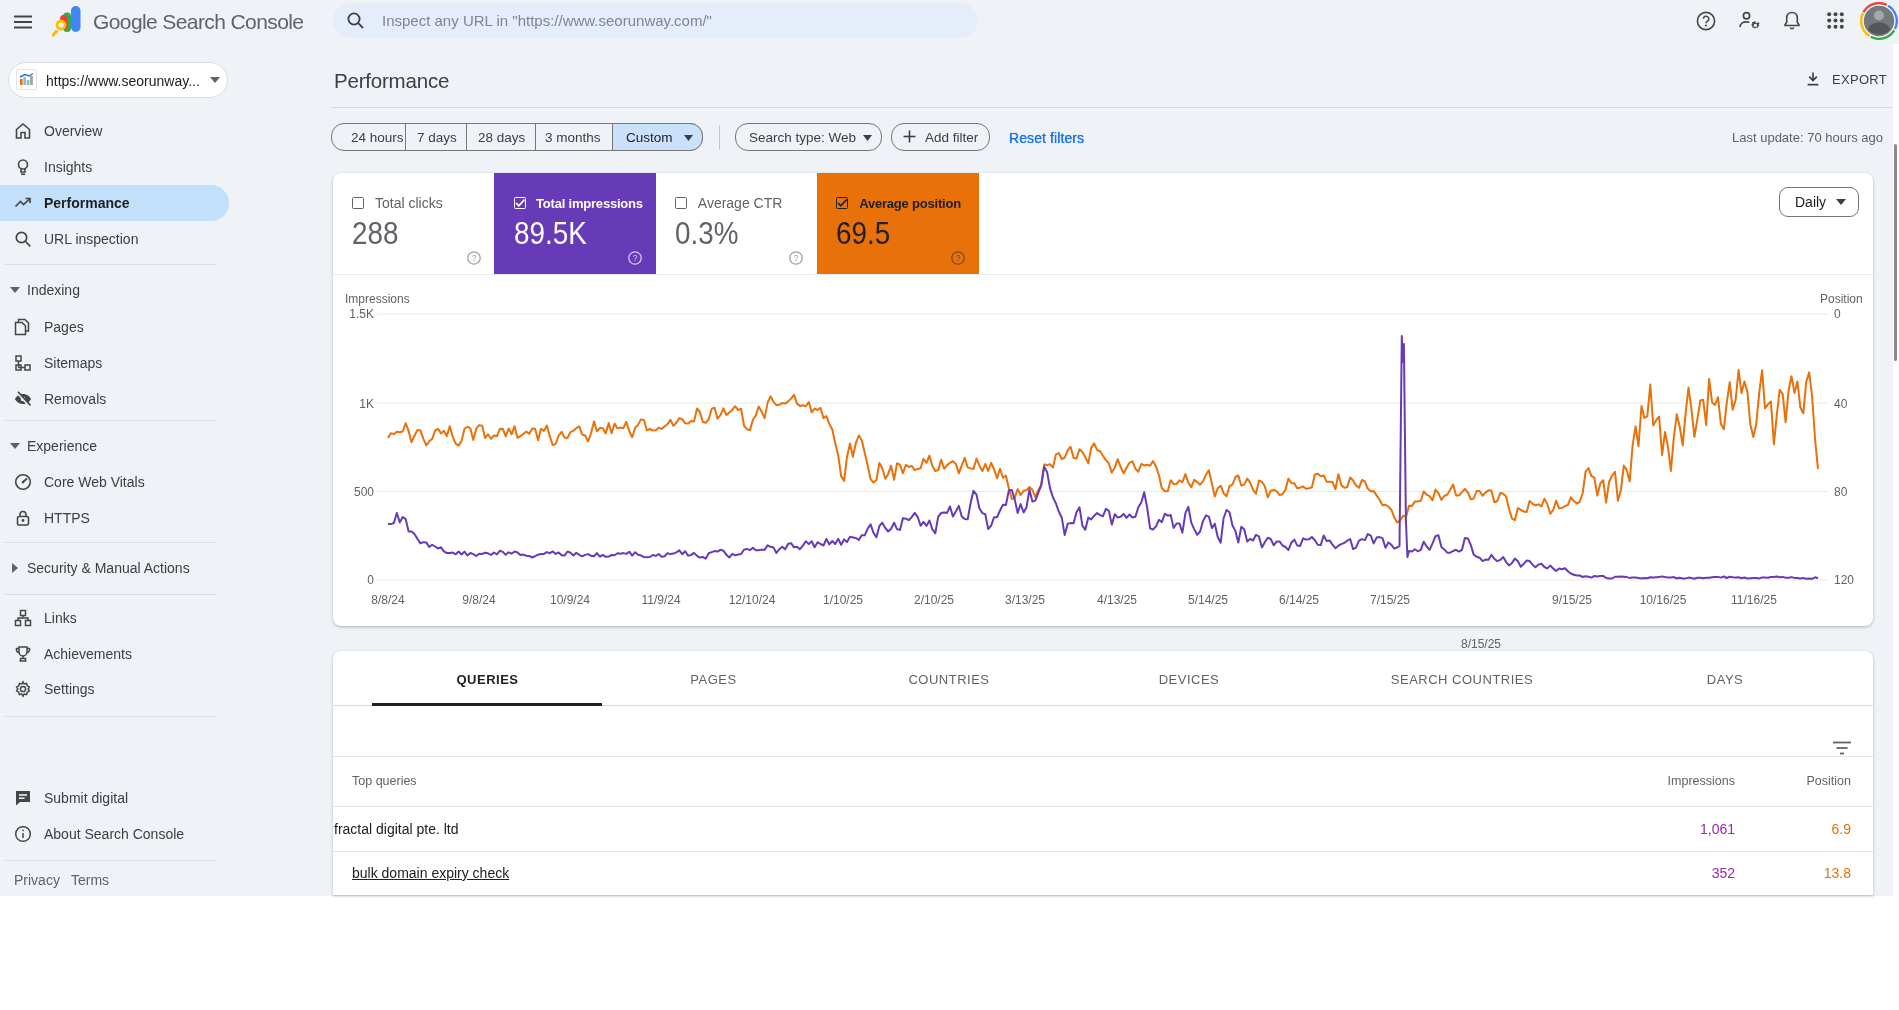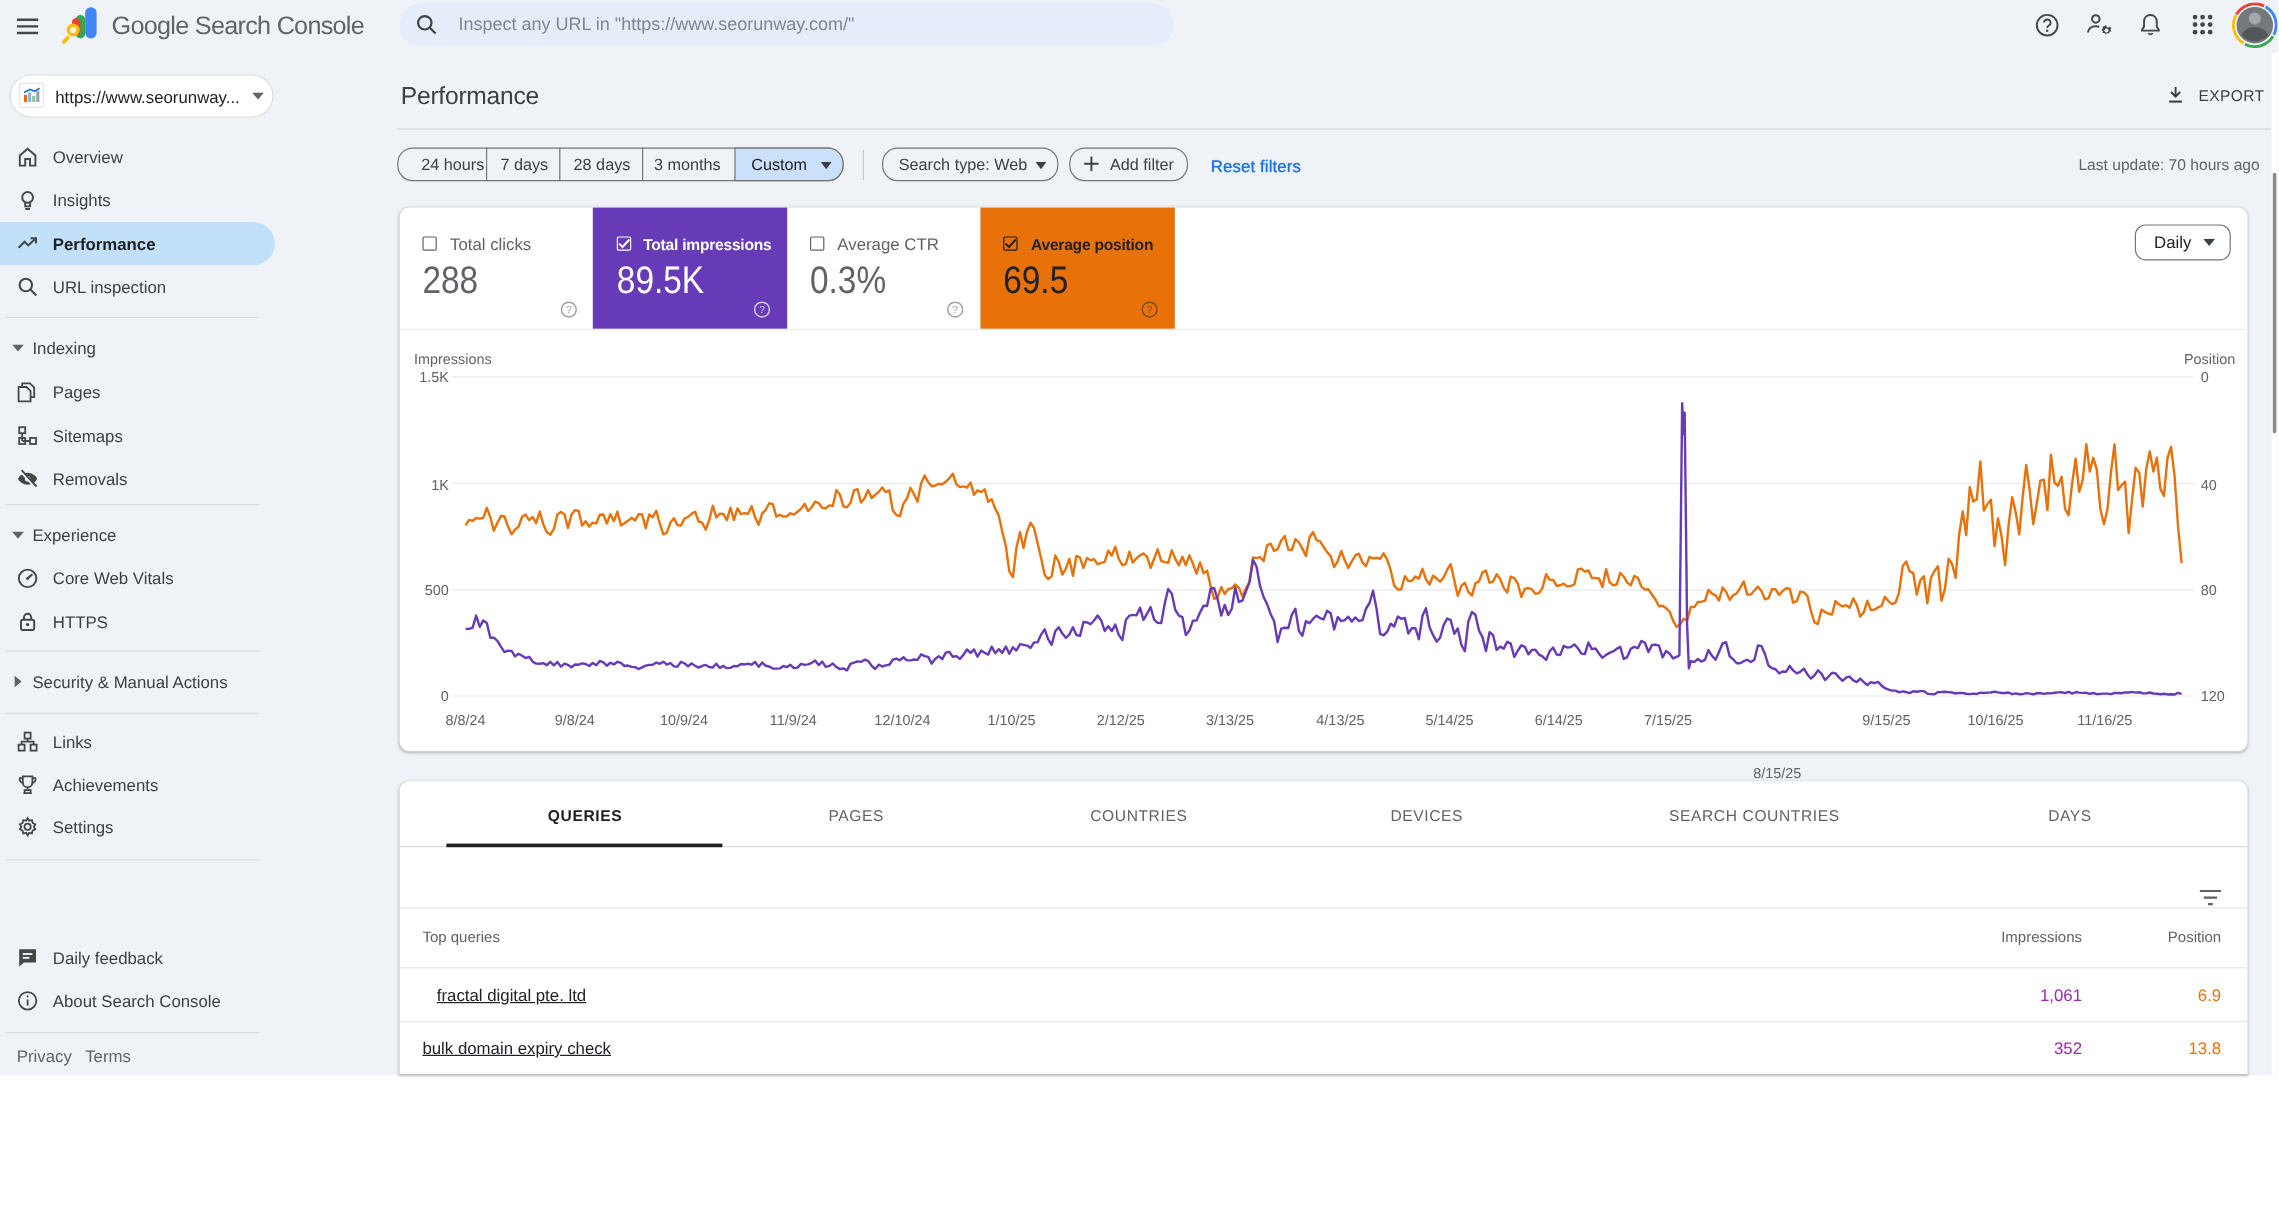--- a/index.html
+++ b/index.html
@@ -252,21 +252,21 @@
 
 <div class="abs" style="left:5px;top:716px;width:211px;height:1px;background:#dadce0;"></div>
 
 <div class="abs" style="left:14px;top:789px;width:18px;height:18px;">
     <svg width="18" height="18" viewBox="0 0 18 18">
       <path d="M2 2 H16 V13 H6 L2 16.5 z" fill="#444746"></path>
       <rect x="5" y="5.2" width="8" height="1.6" fill="#eff2f6"></rect>
       <rect x="5" y="8.4" width="5.5" height="1.6" fill="#eff2f6"></rect>
     </svg>
   </div>
-<div class="abs" style="left:44px;top:789px;font-size:14px;line-height:18px;color:#3c4043;font-weight:400;white-space:nowrap;">Daily feedback</div>
+<div class="abs" style="left:44px;top:789px;font-size:14px;line-height:18px;color:#3c4043;font-weight:400;white-space:nowrap;">Submit digital</div>
 
 <div class="abs" style="left:14px;top:825px;width:18px;height:18px;">
     <svg width="18" height="18" viewBox="0 0 18 18" fill="none" stroke="#444746" stroke-width="1.5">
       <circle cx="9" cy="9" r="7.3"></circle>
       <line x1="9" y1="8" x2="9" y2="13"></line>
       <circle cx="9" cy="5.3" r="0.9" fill="#444746" stroke="none"></circle>
     </svg>
   </div>
 <div class="abs" style="left:44px;top:825px;font-size:14px;line-height:18px;color:#3c4043;font-weight:400;white-space:nowrap;">About Search Console</div>
 
@@ -389,21 +389,21 @@
 <div class="abs" style="left:1834px;top:397px;font-size:12px;color:#5f6368;">40</div>
 <div class="abs" style="left:1834px;top:485px;font-size:12px;color:#5f6368;">80</div>
 <div class="abs" style="left:1834px;top:573px;font-size:12px;color:#5f6368;">120</div>
 
 <div class="abs" style="left:348px;top:593px;width:80px;text-align:center;font-size:12px;color:#5f6368;">8/8/24</div>
 <div class="abs" style="left:439px;top:593px;width:80px;text-align:center;font-size:12px;color:#5f6368;">9/8/24</div>
 <div class="abs" style="left:530px;top:593px;width:80px;text-align:center;font-size:12px;color:#5f6368;">10/9/24</div>
 <div class="abs" style="left:621px;top:593px;width:80px;text-align:center;font-size:12px;color:#5f6368;">11/9/24</div>
 <div class="abs" style="left:712px;top:593px;width:80px;text-align:center;font-size:12px;color:#5f6368;">12/10/24</div>
 <div class="abs" style="left:803px;top:593px;width:80px;text-align:center;font-size:12px;color:#5f6368;">1/10/25</div>
-<div class="abs" style="left:894px;top:593px;width:80px;text-align:center;font-size:12px;color:#5f6368;">2/12/25</div>
+<div class="abs" style="left:894px;top:593px;width:80px;text-align:center;font-size:12px;color:#5f6368;">2/10/25</div>
 <div class="abs" style="left:985px;top:593px;width:80px;text-align:center;font-size:12px;color:#5f6368;">3/13/25</div>
 <div class="abs" style="left:1077px;top:593px;width:80px;text-align:center;font-size:12px;color:#5f6368;">4/13/25</div>
 <div class="abs" style="left:1168px;top:593px;width:80px;text-align:center;font-size:12px;color:#5f6368;">5/14/25</div>
 <div class="abs" style="left:1259px;top:593px;width:80px;text-align:center;font-size:12px;color:#5f6368;">6/14/25</div>
 <div class="abs" style="left:1350px;top:593px;width:80px;text-align:center;font-size:12px;color:#5f6368;">7/15/25</div>
 <div class="abs" style="left:1441px;top:593px;width:80px;text-align:center;font-size:12px;color:#5f6368;margin-top:44px;">8/15/25</div>
 <div class="abs" style="left:1532px;top:593px;width:80px;text-align:center;font-size:12px;color:#5f6368;">9/15/25</div>
 <div class="abs" style="left:1623px;top:593px;width:80px;text-align:center;font-size:12px;color:#5f6368;">10/16/25</div>
 <div class="abs" style="left:1714px;top:593px;width:80px;text-align:center;font-size:12px;color:#5f6368;">11/16/25</div>
 
@@ -436,21 +436,21 @@
       <line x1="0" y1="1.5" x2="18" y2="1.5"></line>
       <line x1="3.5" y1="7" x2="14.5" y2="7"></line>
       <line x1="7" y1="12.5" x2="11" y2="12.5"></line>
     </svg>
 </div>
 <div class="abs" style="left:333px;top:755.5px;width:1540px;height:1px;background:#e3e5e8;"></div>
 <div class="abs" style="left:352px;top:774px;font-size:12.5px;color:#5f6368;">Top queries</div>
 <div class="abs" style="left:1635px;top:774px;width:100px;text-align:right;font-size:12.5px;color:#5f6368;">Impressions</div>
 <div class="abs" style="left:1751px;top:774px;width:100px;text-align:right;font-size:12.5px;color:#5f6368;">Position</div>
 <div class="abs" style="left:333px;top:805.5px;width:1540px;height:1px;background:#e3e5e8;"></div>
-<div class="abs" style="left:364px;top:821px;font-size:14px;color:#202124;text-decoration:underline;">fractal digital pte. ltd</div>
+<div class="abs" style="left:334px;top:821px;font-size:14px;color:#202124;">fractal digital pte. ltd</div>
 <div class="abs" style="left:1635px;top:821px;width:100px;text-align:right;font-size:14px;color:#9c27b0;">1,061</div>
 <div class="abs" style="left:1751px;top:821px;width:100px;text-align:right;font-size:14px;color:#e8710a;">6.9</div>
 <div class="abs" style="left:333px;top:850.5px;width:1540px;height:1px;background:#e3e5e8;"></div>
 <div class="abs" style="left:352px;top:865px;font-size:14px;color:#202124;text-decoration:underline;">bulk domain expiry check</div>
 <div class="abs" style="left:1635px;top:865px;width:100px;text-align:right;font-size:14px;color:#9c27b0;">352</div>
 <div class="abs" style="left:1751px;top:865px;width:100px;text-align:right;font-size:14px;color:#e8710a;">13.8</div>
 
 <div class="abs" style="left:1893px;top:44px;width:6px;height:852px;background:#fff;"></div>
 <div class="abs" style="left:1893.5px;top:144px;width:3px;height:217px;background:#8a8a8a;border-radius:1.5px;"></div>
 

